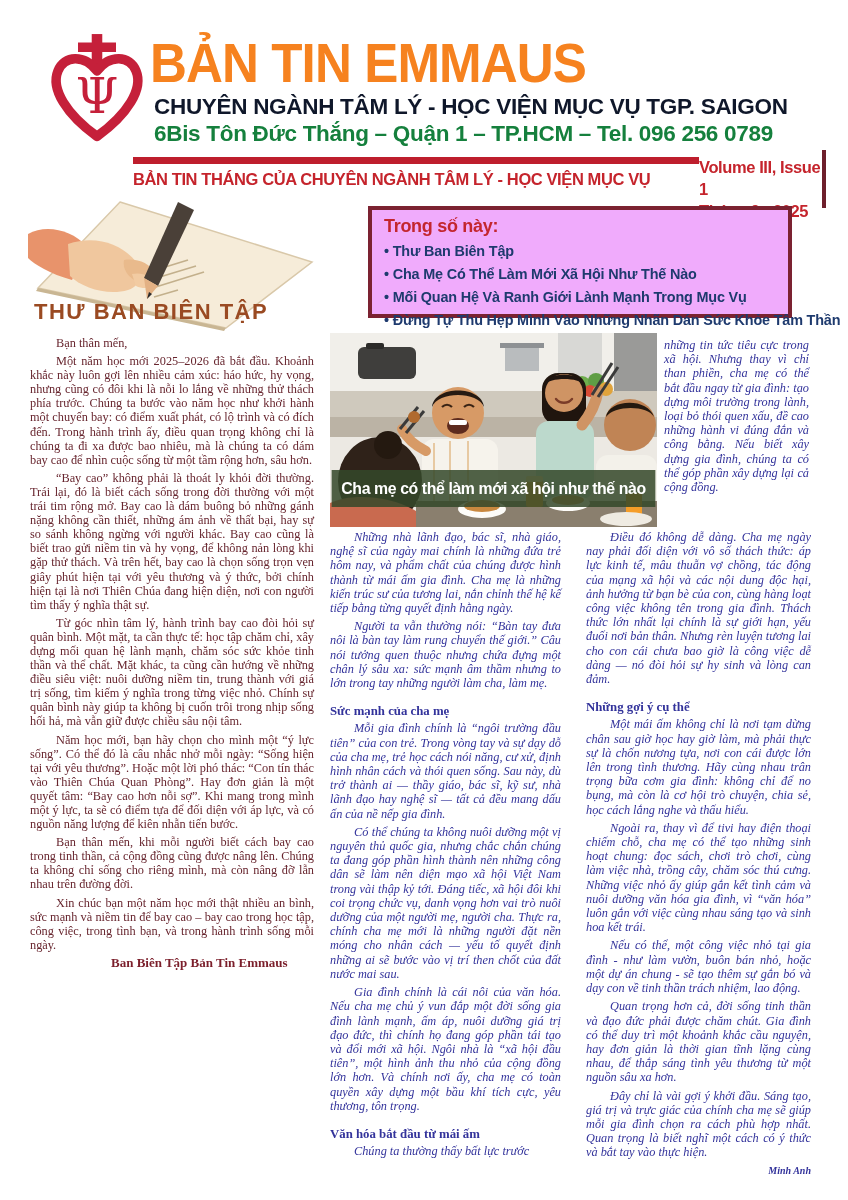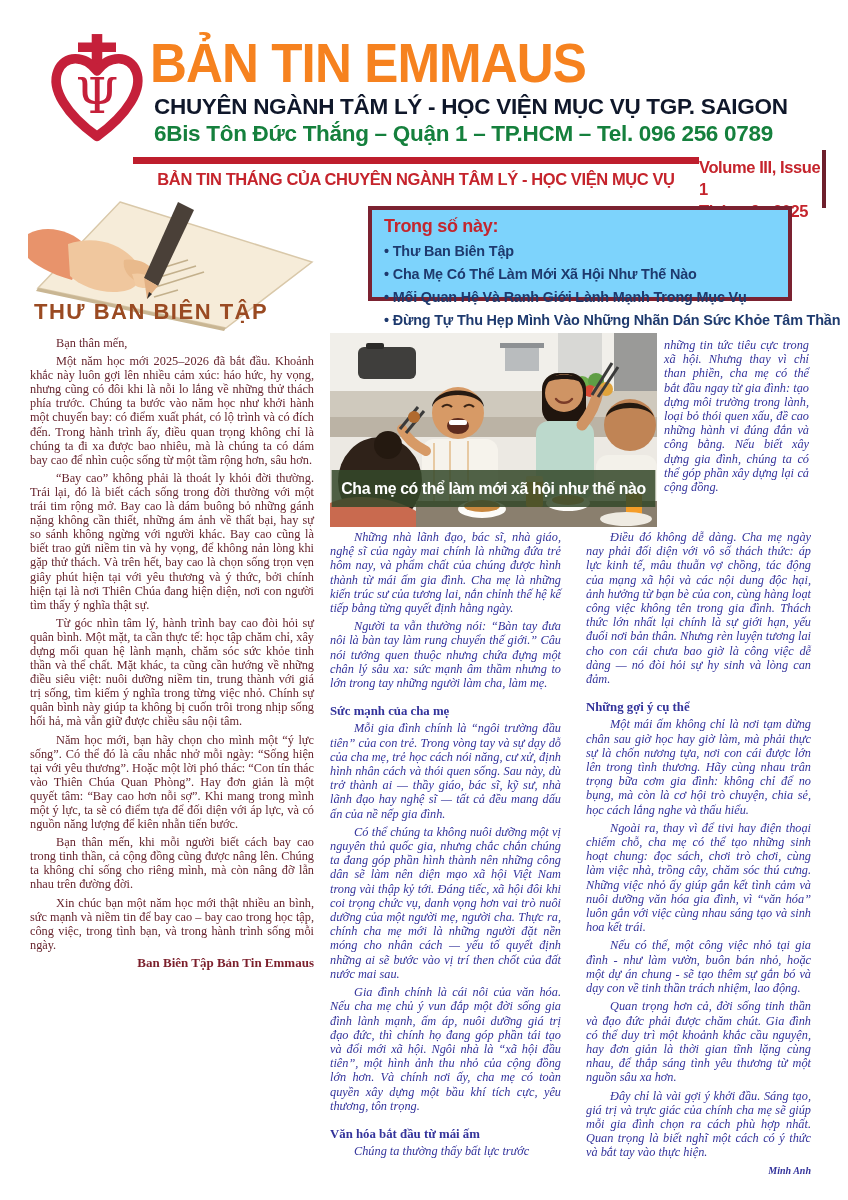--- a/index.html
+++ b/index.html
@@ -12,47 +12,47 @@
   .nl-title{left:150px;top:34px;width:560px;font-family:"Liberation Sans",sans-serif;
             font-weight:bold;font-size:55px;line-height:58px;color:#F6821F;
             transform:scaleX(.93);transform-origin:0 0;letter-spacing:-1px;white-space:nowrap;}
   .nl-sub{left:154px;top:94px;font-family:"Liberation Sans",sans-serif;font-weight:bold;
           font-size:22.5px;color:#0f172a;white-space:nowrap;letter-spacing:-.3px;}
   .nl-addr{left:154px;top:121px;font-family:"Liberation Sans",sans-serif;font-weight:bold;
            font-size:22.5px;color:#15803d;white-space:nowrap;letter-spacing:-.3px;}
 
   
   .bar{left:133px;top:157px;width:566px;height:7px;background:#BE1E2D;}
-  .banner-title{left:133px;top:170px;width:566px;text-align:center;
+  .banner-title{left:133px;top:170px;width:566px;text-align:left;
                 font-family:"Liberation Sans",sans-serif;font-weight:bold;font-size:16.5px;
                 color:#C5242C;letter-spacing:-.4px;white-space:nowrap;}
   .issue{left:699px;top:156px;width:122px;font-family:"Liberation Sans",sans-serif;
          font-size:16.5px;line-height:22px;color:#C5242C;font-weight:bold;letter-spacing:-.4px;}
   .vline{left:822px;top:150px;width:4px;height:58px;background:#6E1F2C;}
 
   
-  .toc{left:368px;top:206px;width:424px;height:95px;border:4px solid #7B2231;box-sizing:border-box;
-       padding:5px 12px 0 12px;background:#7dd3fc;}
+  .toc{left:368px;top:206px;width:424px;height:112px;border:4px solid #7B2231;box-sizing:border-box;
+       padding:5px 12px 0 12px;background:#f0abfc;}
   .toc-title{font-family:"Liberation Sans",sans-serif;font-weight:bold;font-size:18px;
              color:#C3262E;margin:1px 0 2px 0;letter-spacing:-.3px;}
   .toc ul{margin:0;padding:0;list-style:none;}
   .toc li{font-family:"Liberation Sans",sans-serif;font-weight:bold;font-size:15.5px;
           color:#1E3A6E;line-height:23px;white-space:nowrap;transform:scaleX(.93);
           transform-origin:0 50%;letter-spacing:-.2px;}
   .toc li::before{content:"• ";color:#1E3A6E;}
 
   
   .illus{left:28px;top:200px;width:288px;height:132px;}
   .letter-head{left:34px;top:299px;font-family:"Liberation Sans",sans-serif;font-weight:bold;
                font-size:22px;color:#9A4A22;letter-spacing:1.5px;white-space:nowrap;}
   .colL{left:30px;top:336px;width:284px;color:#67252E;font-size:12.3px;line-height:14.1px;
         text-align:justify;}
   .colL p{margin:0 0 4px 0;text-indent:26px;}
   .colL p.nofirst{text-indent:0;}
-  .sig{font-weight:bold;text-align:right;padding-left:55px;margin-top:7px;font-size:13px;
+  .sig{font-weight:bold;text-align:left;padding-left:55px;margin-top:7px;font-size:13px;
        color:#7B1F2B;text-indent:0;}
 
   
   .photo{left:330px;top:333px;width:327px;height:194px;overflow:hidden;background:#ece9e3;}
   .caption{position:absolute;left:0;right:0;bottom:20px;height:37px;
            background:rgba(52,72,42,.86);color:#fff;display:flex;align-items:center;
            justify-content:center;font-family:"Liberation Sans",sans-serif;font-weight:bold;
            font-size:16px;letter-spacing:-.4px;white-space:nowrap;transform:scaleX(.99);}
 
   

